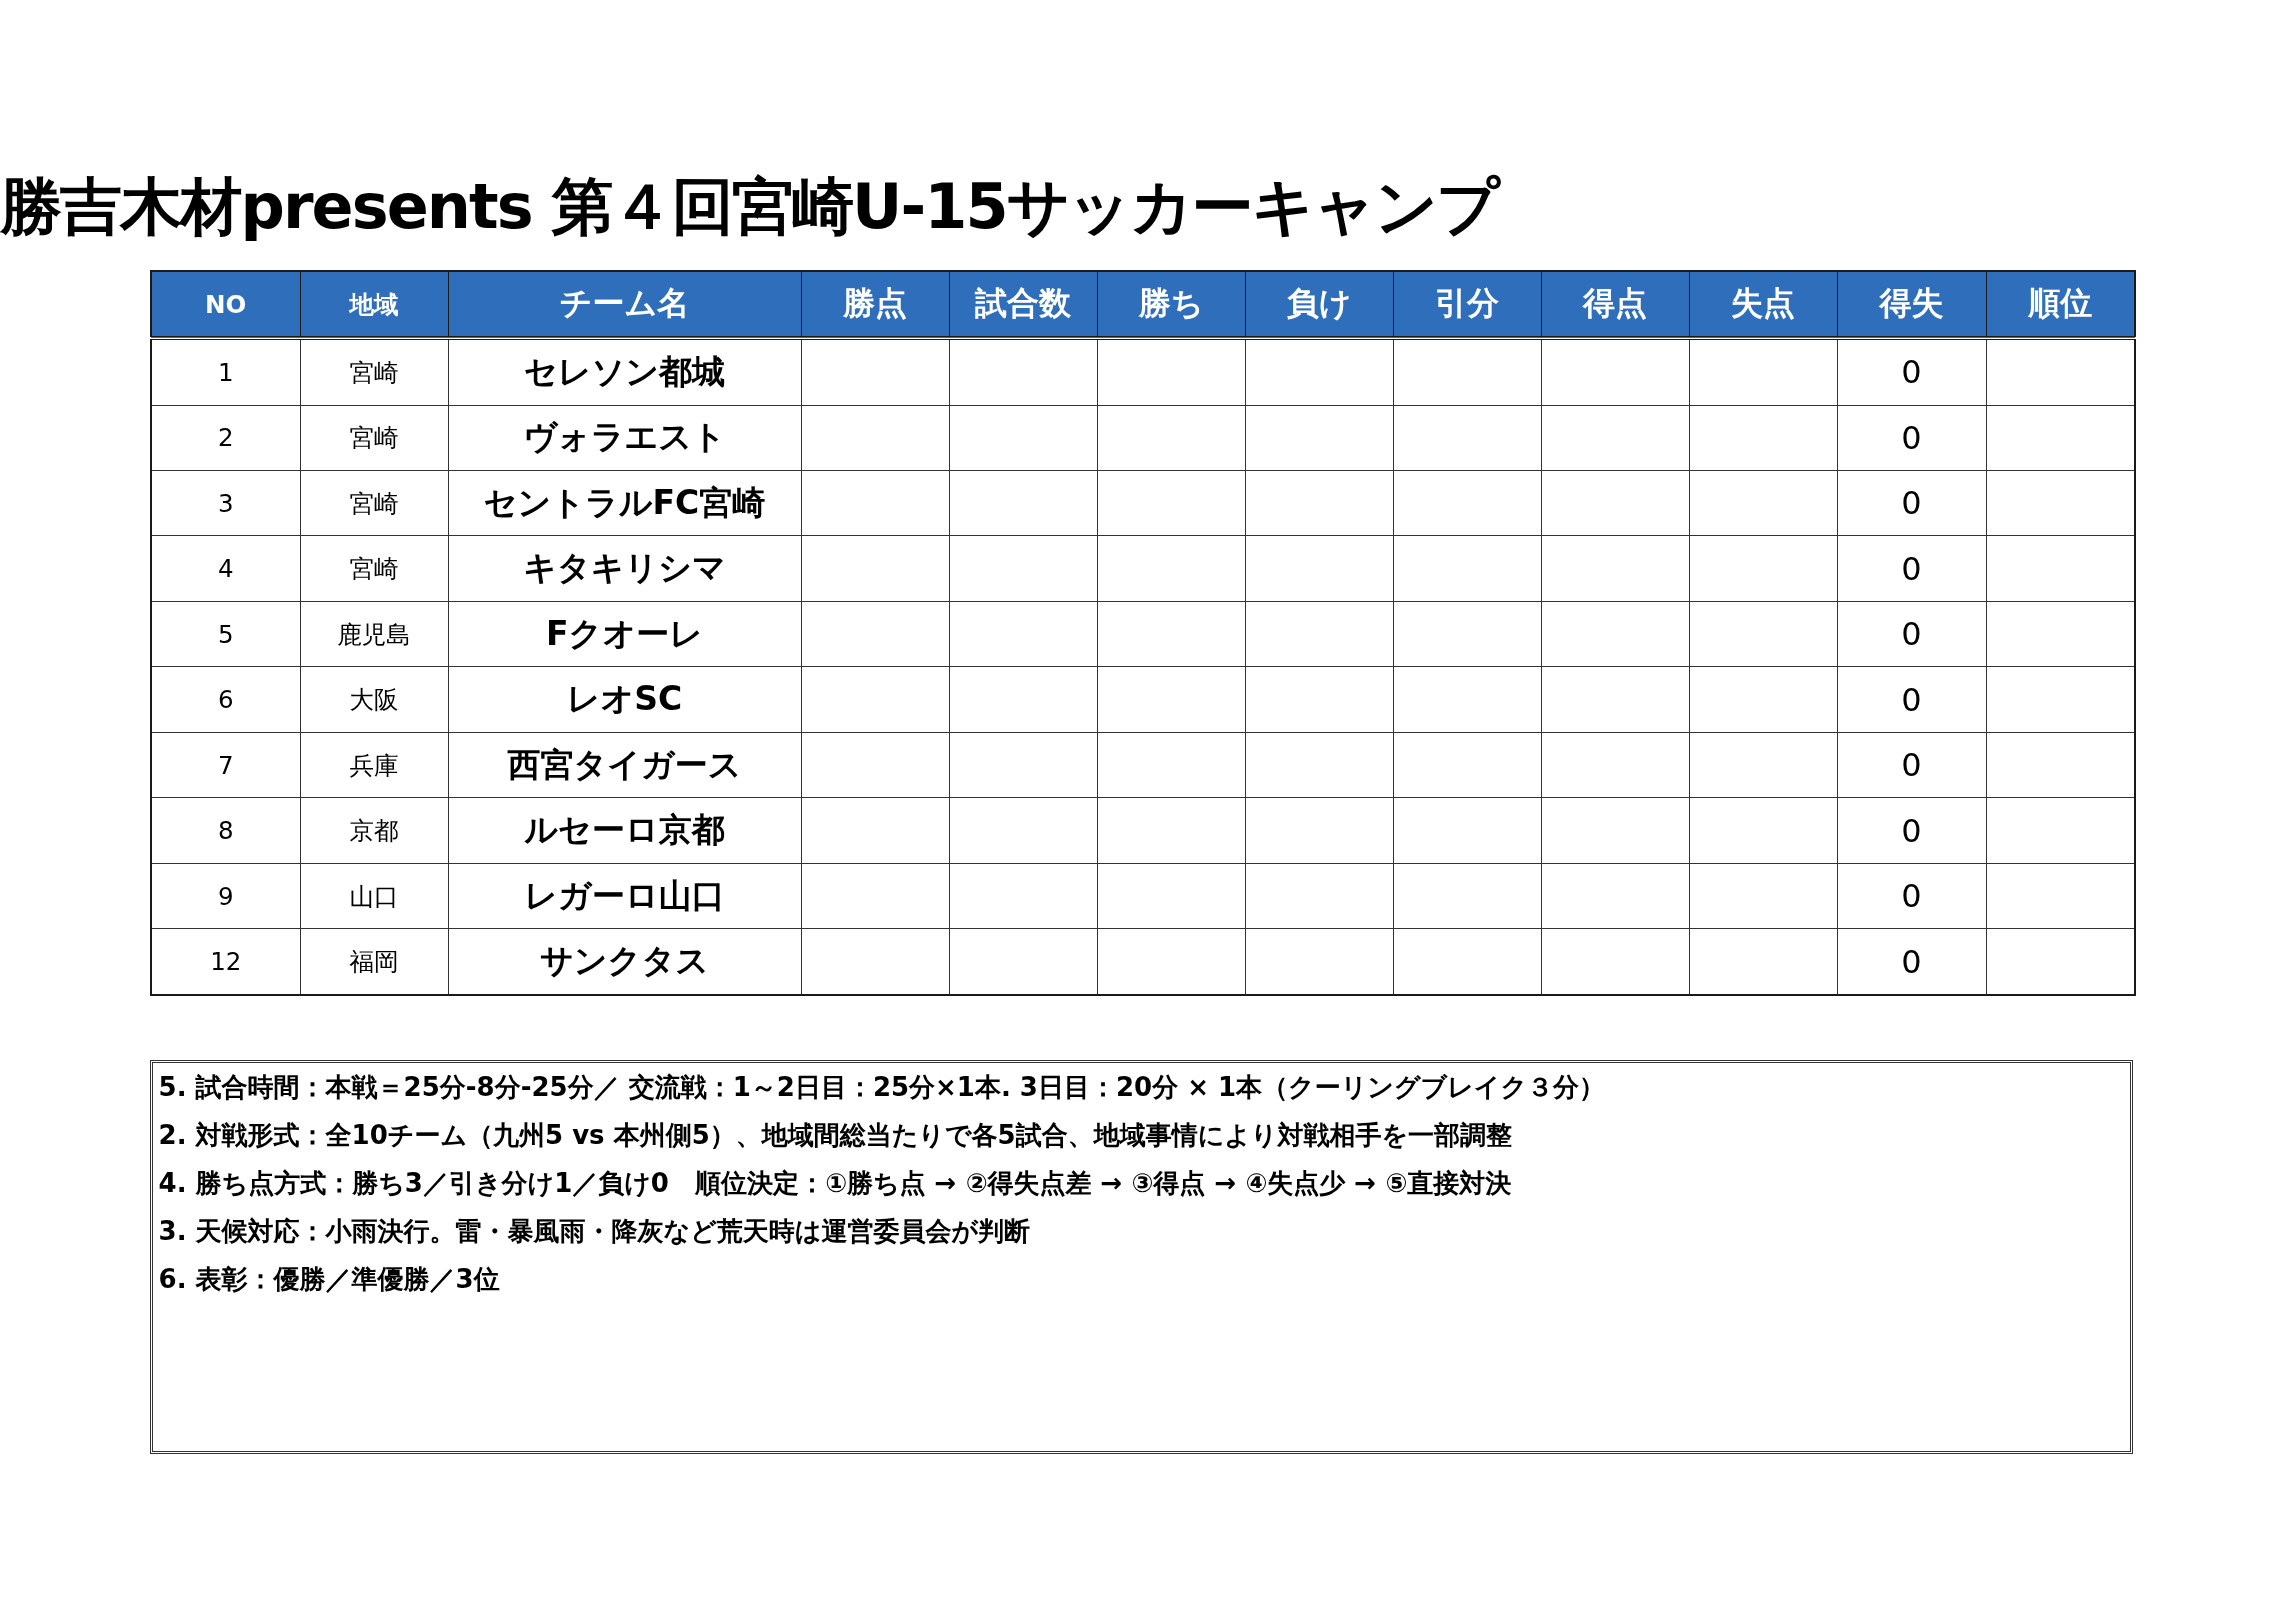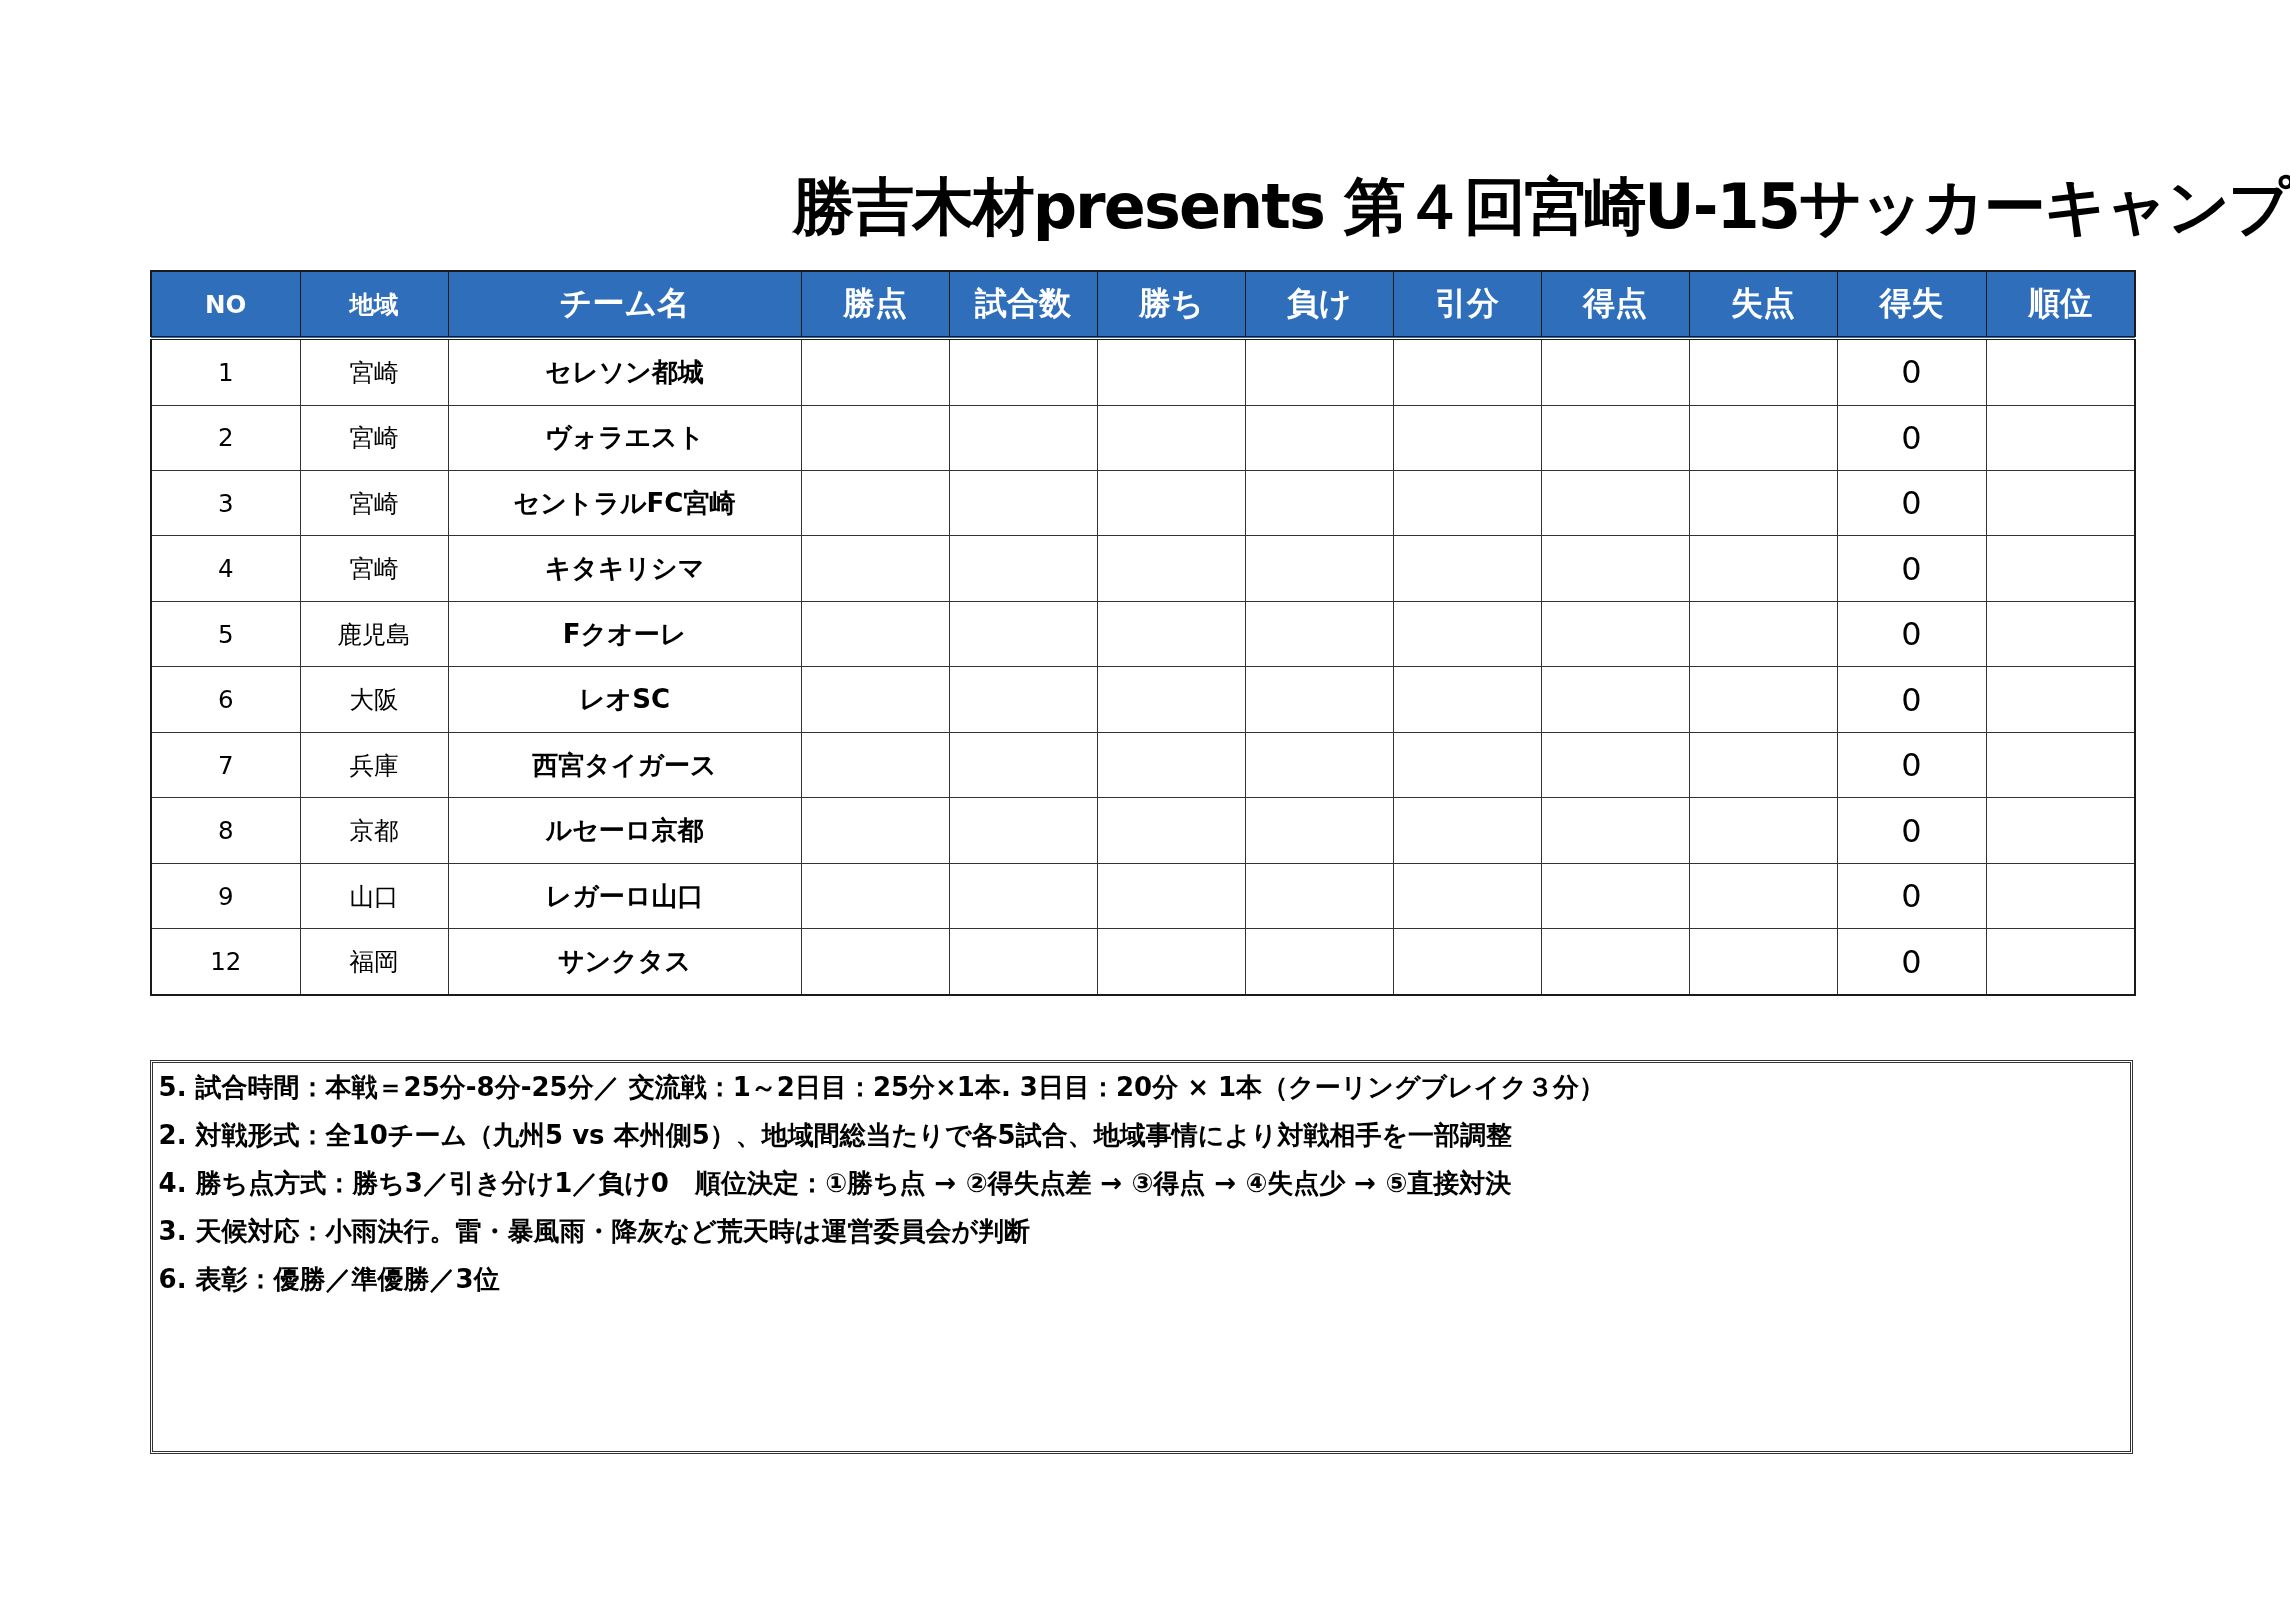--- a/index.html
+++ b/index.html
@@ -1,27 +1,27 @@
 <!DOCTYPE html>
 <html style="font-size:15px"><head>
 <meta charset="utf-8">
 <style>
   html, body { margin: 0; padding: 0; background: #ffffff; }
   body { width: 2290px; height: 1610px; position: relative; overflow: hidden;
          font-family: "DejaVu Sans", "Liberation Sans", sans-serif; color: #000; }
-  .title { position: absolute; left: 0; top: 160px; width: 2290px; text-align: right;
+  .title { position: absolute; left: 0; top: 160px; width: 2290px; text-align: left;
            font-size: 62px; font-weight: bold; letter-spacing: -1.9px; line-height: 94px; }
   table.standings { position: absolute; left: 150px; top: 270px; width: 1982px; height: 726px;
            border-collapse: collapse; table-layout: fixed; border: 2.8px solid #1a1a1a; }
   table.standings th { background: #2F6EBA; color: #fff; font-weight: bold; font-size: 32px;
            height: 64px; border: 1.9px solid #1a1a1a; border-bottom: 4.7px double #1a1a1a; padding: 0; }
   table.standings th.small { font-size: 24.5px; }
   table.standings td { height: 64px; border: 1.9px solid #333; text-align: center; padding: 0;
            font-size: 24.5px; }
-  table.standings td.team { font-size: 26px; font-weight: bold; }
+  table.standings td.team { font-size: 33px; font-weight: bold; }
   table.standings td.gd { font-size: 32px; }
   .rules { position: absolute; left: 150px; top: 1060px; width: 1977px; height: 388px;
            border: 3.8px double #333; box-sizing: content-box; padding-top: 0; }
   .rules .line { font-size: 26px; font-weight: bold; height: 48px; line-height: 48px;
            padding-left: 5.6px; white-space: nowrap; }
   .rules .heading { margin-top: 9.4px; }
 </style>
 </head>
 <body>
 

